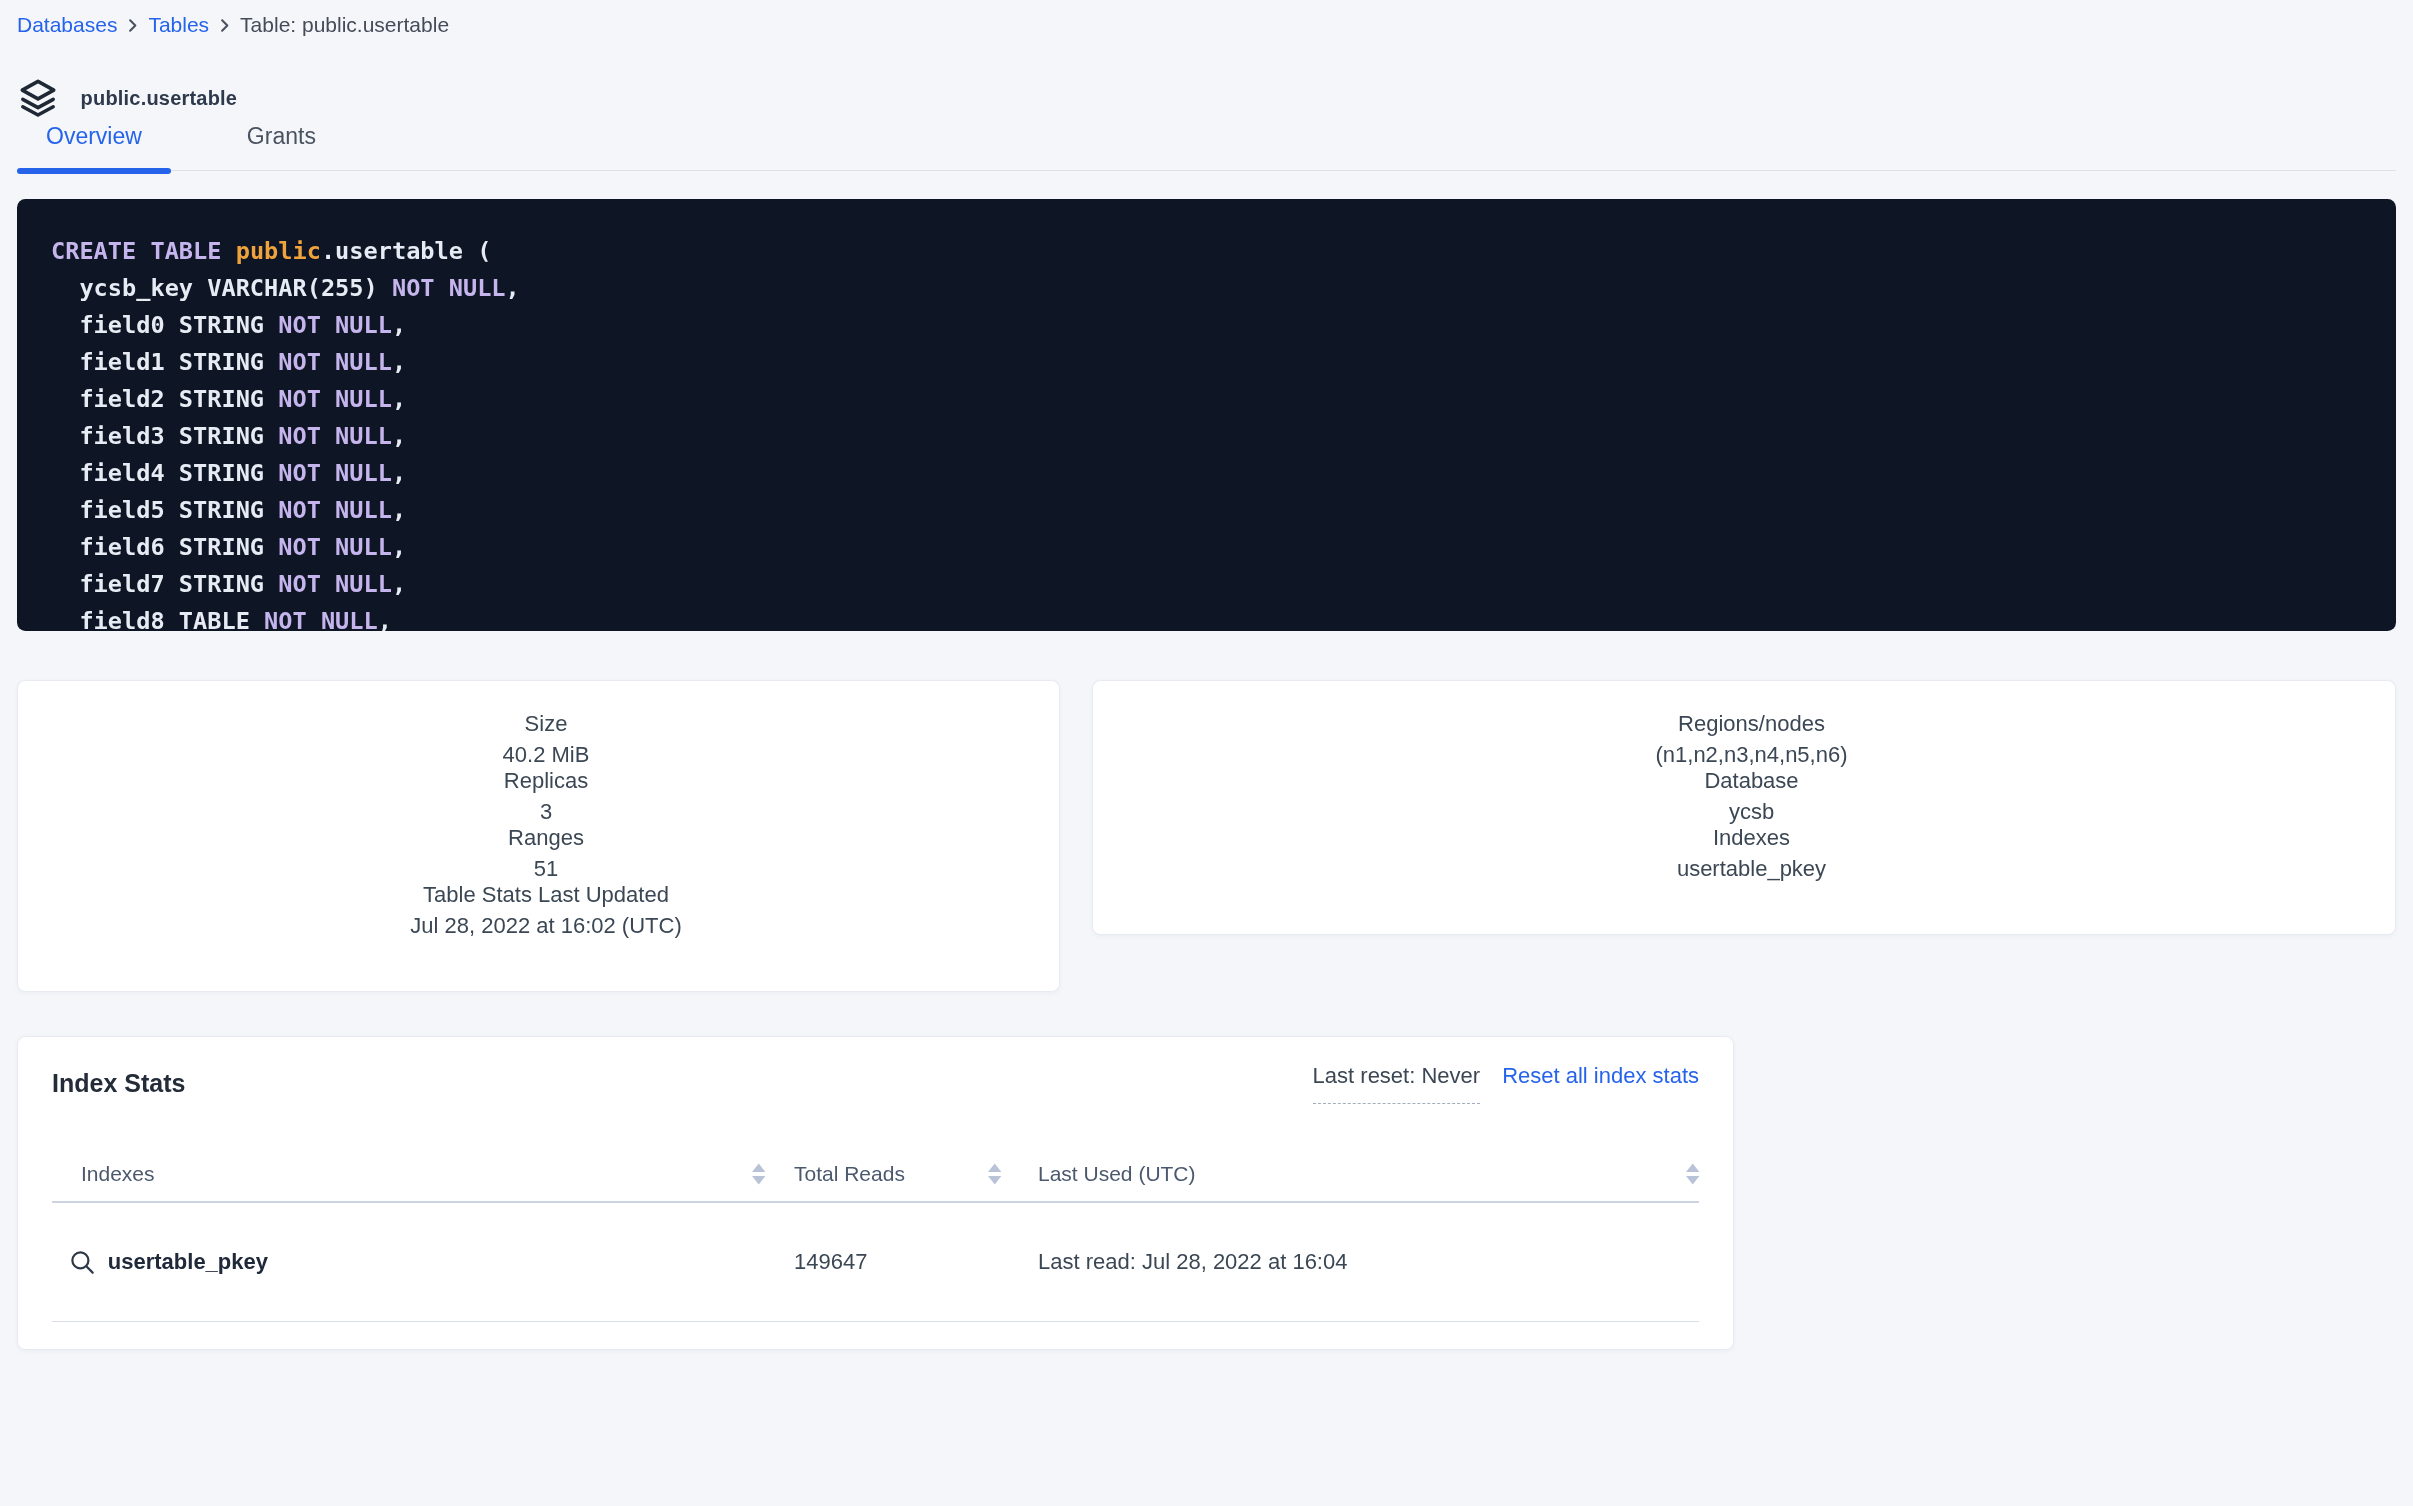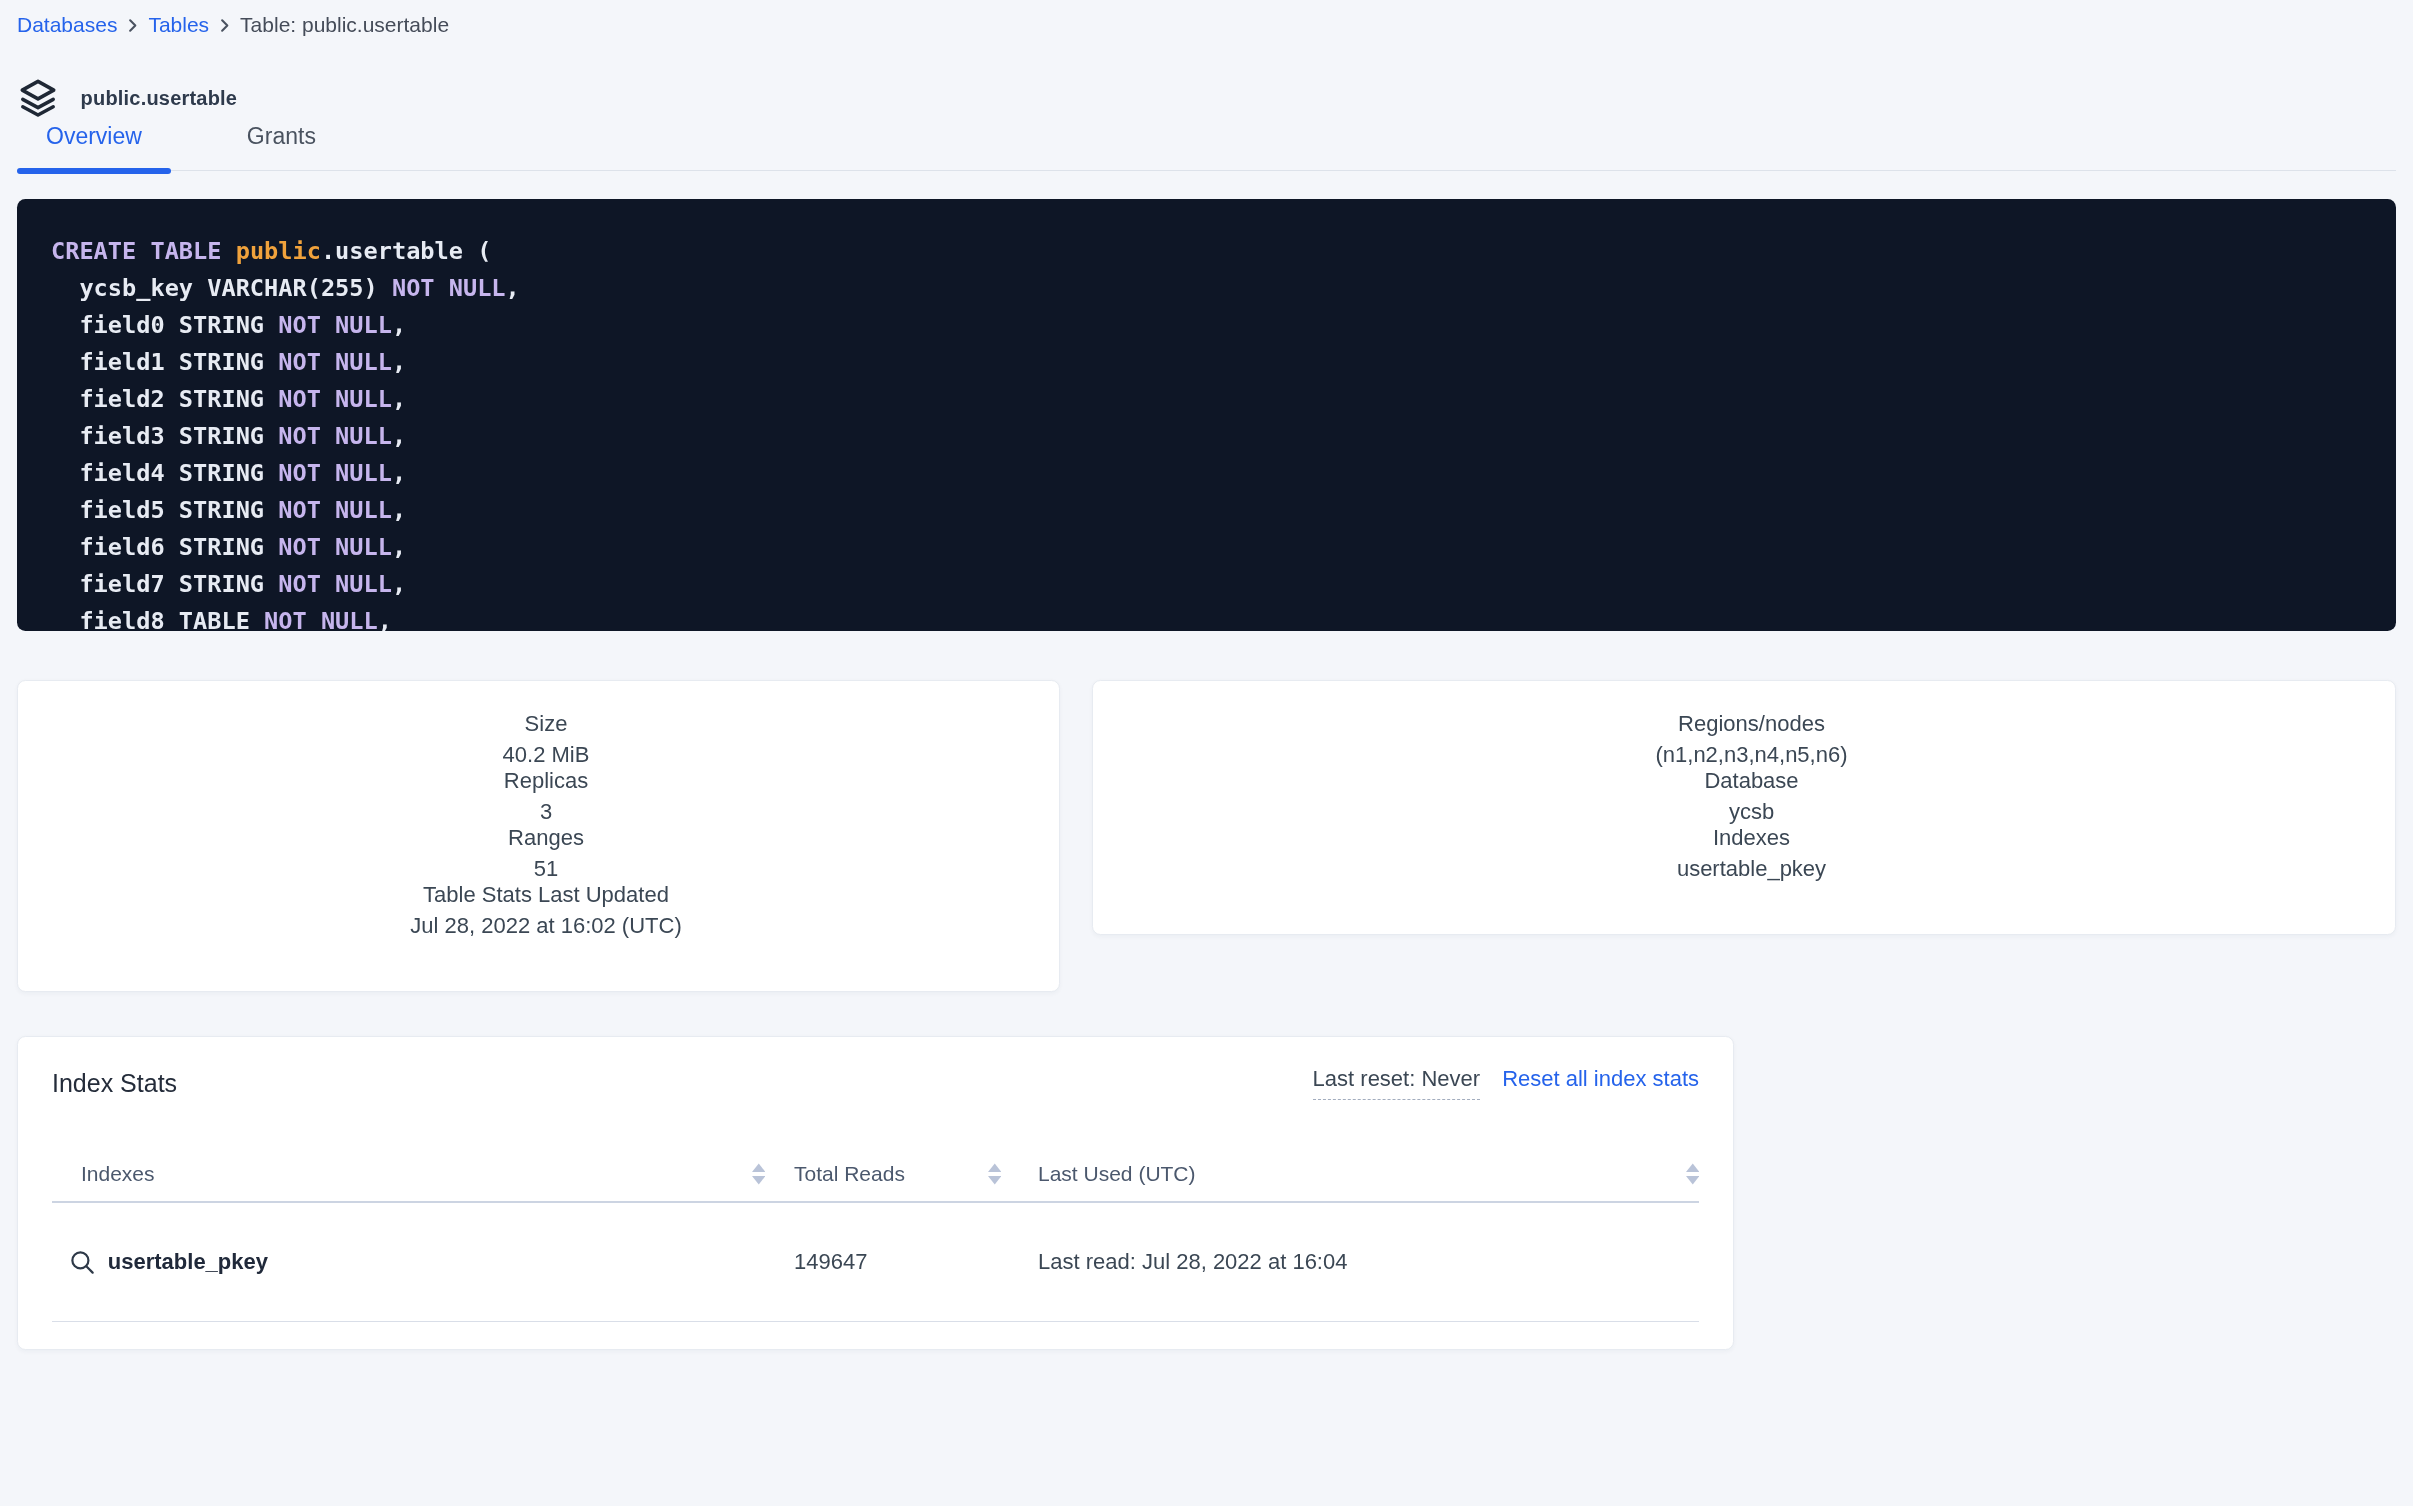--- a/index.html
+++ b/index.html
@@ -58,23 +58,23 @@
   .status-dot{display:inline-block;width:17px;height:17px;border-radius:50%;margin-right:13.5px;}
 
   
   .index-card{
     margin-top:44px;width:1717px;height:314px;box-sizing:border-box;
     background:#ffffff;border:0.8px solid #e7ebf1;border-radius:8.4px;
     box-shadow:0 1.7px 4.2px rgba(25,39,66,0.04);
     padding:27px 34px 0;overflow:hidden;
   }
   .index-head{display:flex;justify-content:space-between;align-items:center;height:39px;}
-  .index-title{margin:0;font-size:25px;font-weight:400;color:#242c3a;}
+  .index-title{margin:0;font-size:25px;font-weight:700;color:#242c3a;}
   .index-head-right{display:flex;align-items:baseline;}
-  .last-reset{font-size:22px;color:#3b4754;border-bottom:1.7px dashed #a3adbe;padding-bottom:7px;cursor:default;}
+  .last-reset{font-size:22px;color:#3b4754;border-bottom:1.7px dashed #a3adbe;padding-bottom:14px;cursor:default;}
   .reset-link{font-size:22px;color:#2563eb;margin-left:22px;text-decoration:none;cursor:pointer;}
 
   .tbl-header{display:flex;align-items:center;height:54px;margin-top:44px;font-size:21px;color:#4b586d;}
   .hcell{display:flex;align-items:center;justify-content:space-between;box-sizing:border-box;}
   .hcell .hlabel{white-space:nowrap;}
   .col-1{flex:0 0 713px;padding-left:29px;}
   .col-2{flex:0 0 236px;padding-left:29px;}
   .col-3{flex:1;padding-left:37px;}
   .sort-icon{display:inline-flex;flex-direction:column;align-items:center;cursor:pointer;margin-left:10px;}
   .header-sep{height:2.5px;background:#ccd4e2;}

